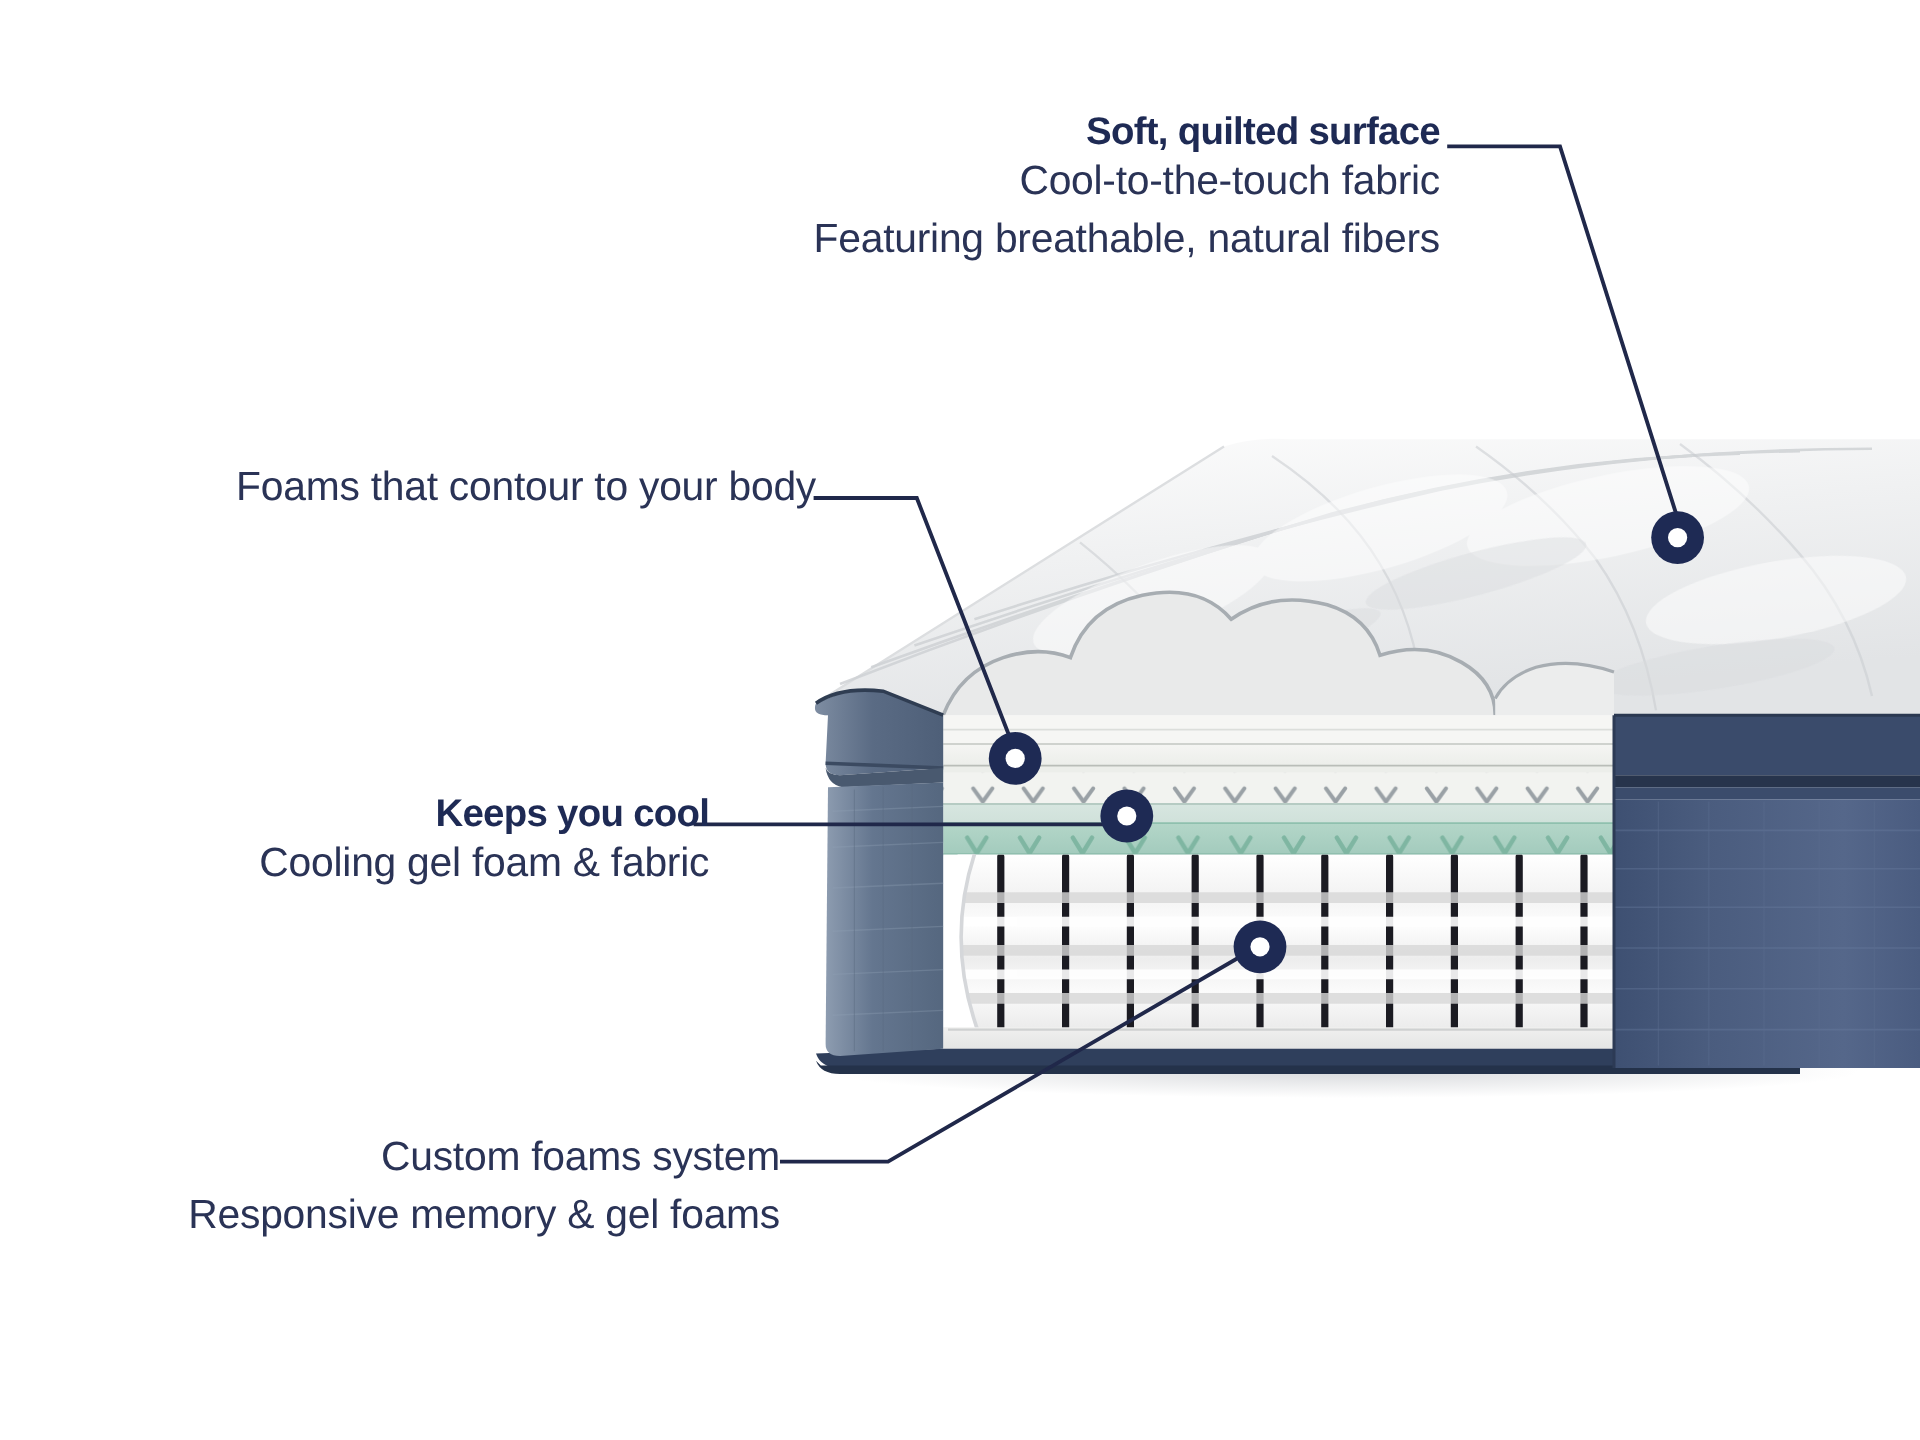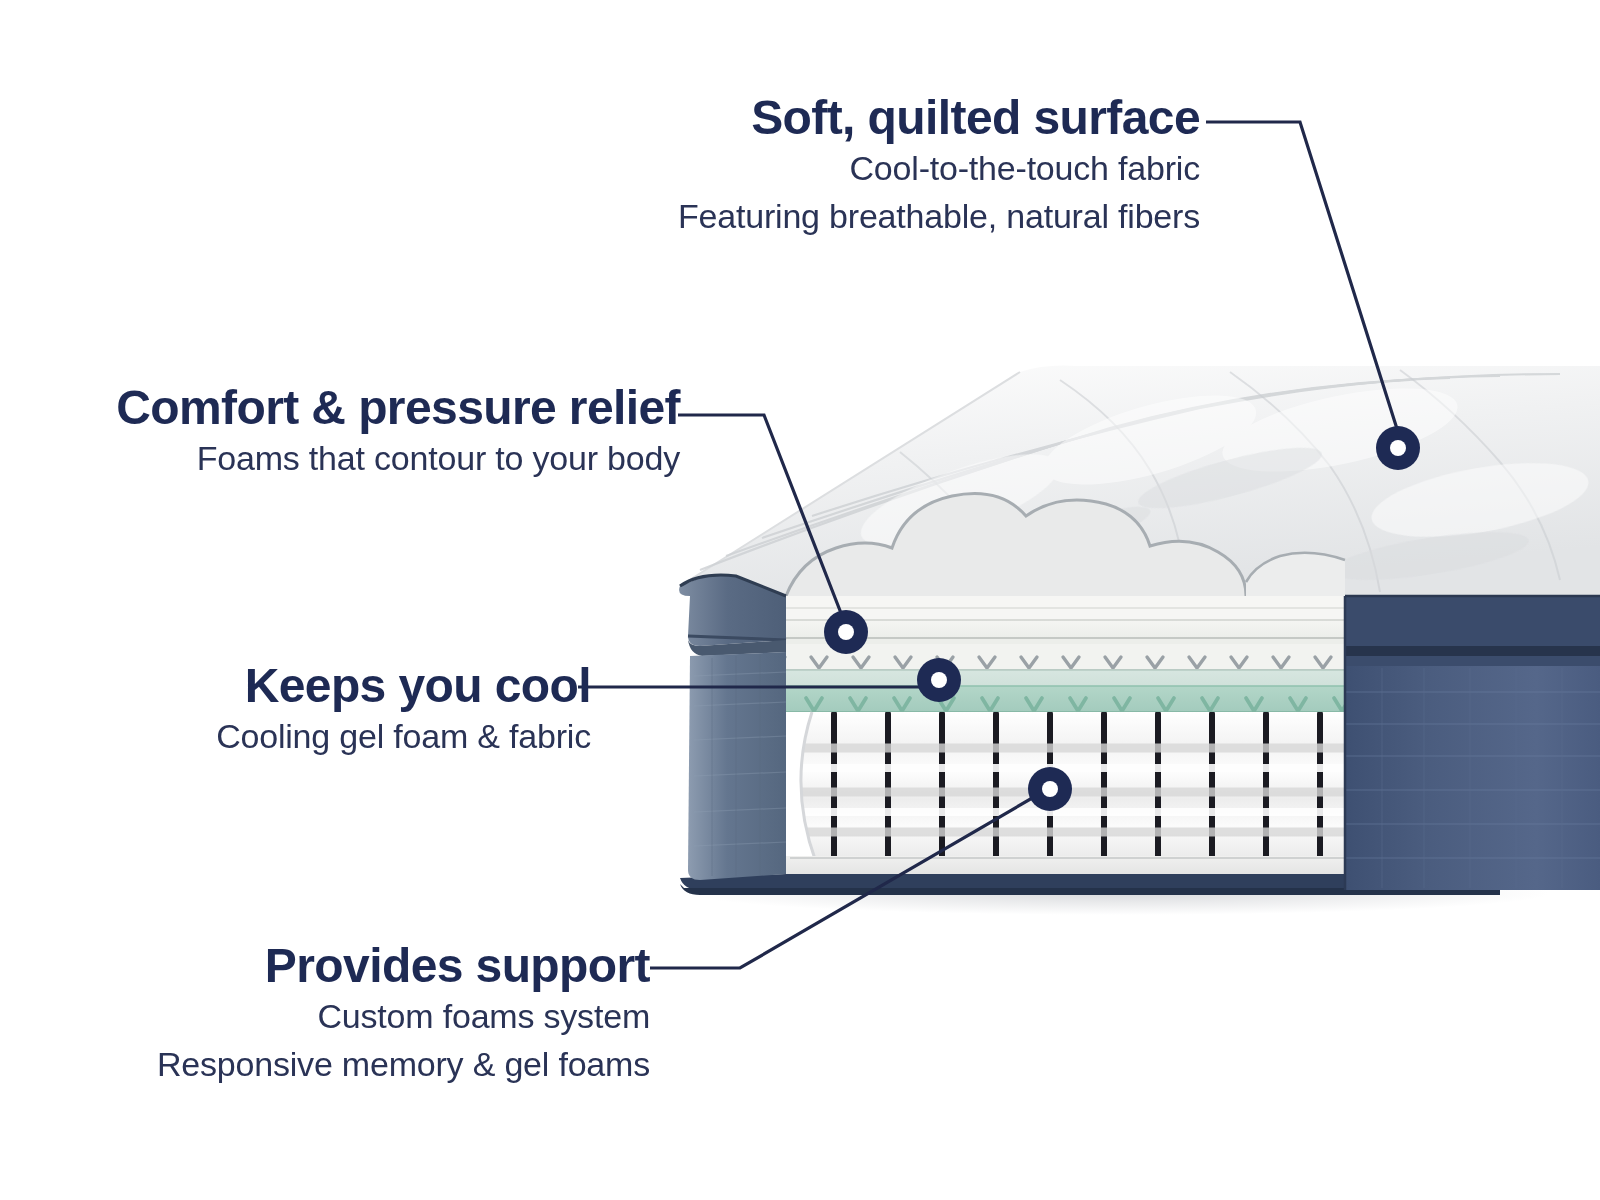--- a/index.html
+++ b/index.html
@@ -18,21 +18,21 @@
     width: 1600px;
     height: 1200px;
     background: #ffffff;
   }
 
   
   .callout { position: absolute; }
   .callout .title {
     font-weight: bold;
     color: #1e2a54;
-    font-size: 48px;
+    font-size: 32px;
     line-height: 1.08;
     letter-spacing: -0.6px;
     white-space: nowrap;
   }
   .callout .sub {
     color: #2a3356;
     font-size: 34px;
     line-height: 1.42;
     letter-spacing: -0.2px;
     white-space: nowrap;
@@ -370,28 +370,26 @@
     </g>
   </svg>
 
   <div class="callout align-right" id="callout-soft">
     <div class="title">Soft, quilted surface</div>
     <div class="sub">Cool-to-the-touch fabric</div>
     <div class="sub">Featuring breathable, natural fibers</div>
   </div>
 
   <div class="callout align-right" id="callout-comfort">
-    <div class="title">Comfort &amp; pressure relief</div>
     <div class="sub">Foams that contour to your body</div>
   </div>
 
   <div class="callout align-right" id="callout-cool">
     <div class="title">Keeps you cool</div>
     <div class="sub">Cooling gel foam &amp; fabric</div>
   </div>
 
   <div class="callout align-right" id="callout-support">
-    <div class="title">Provides support</div>
     <div class="sub">Custom foams system</div>
     <div class="sub">Responsive memory &amp; gel foams</div>
   </div>
 
 </div>
 
 </body></html>

